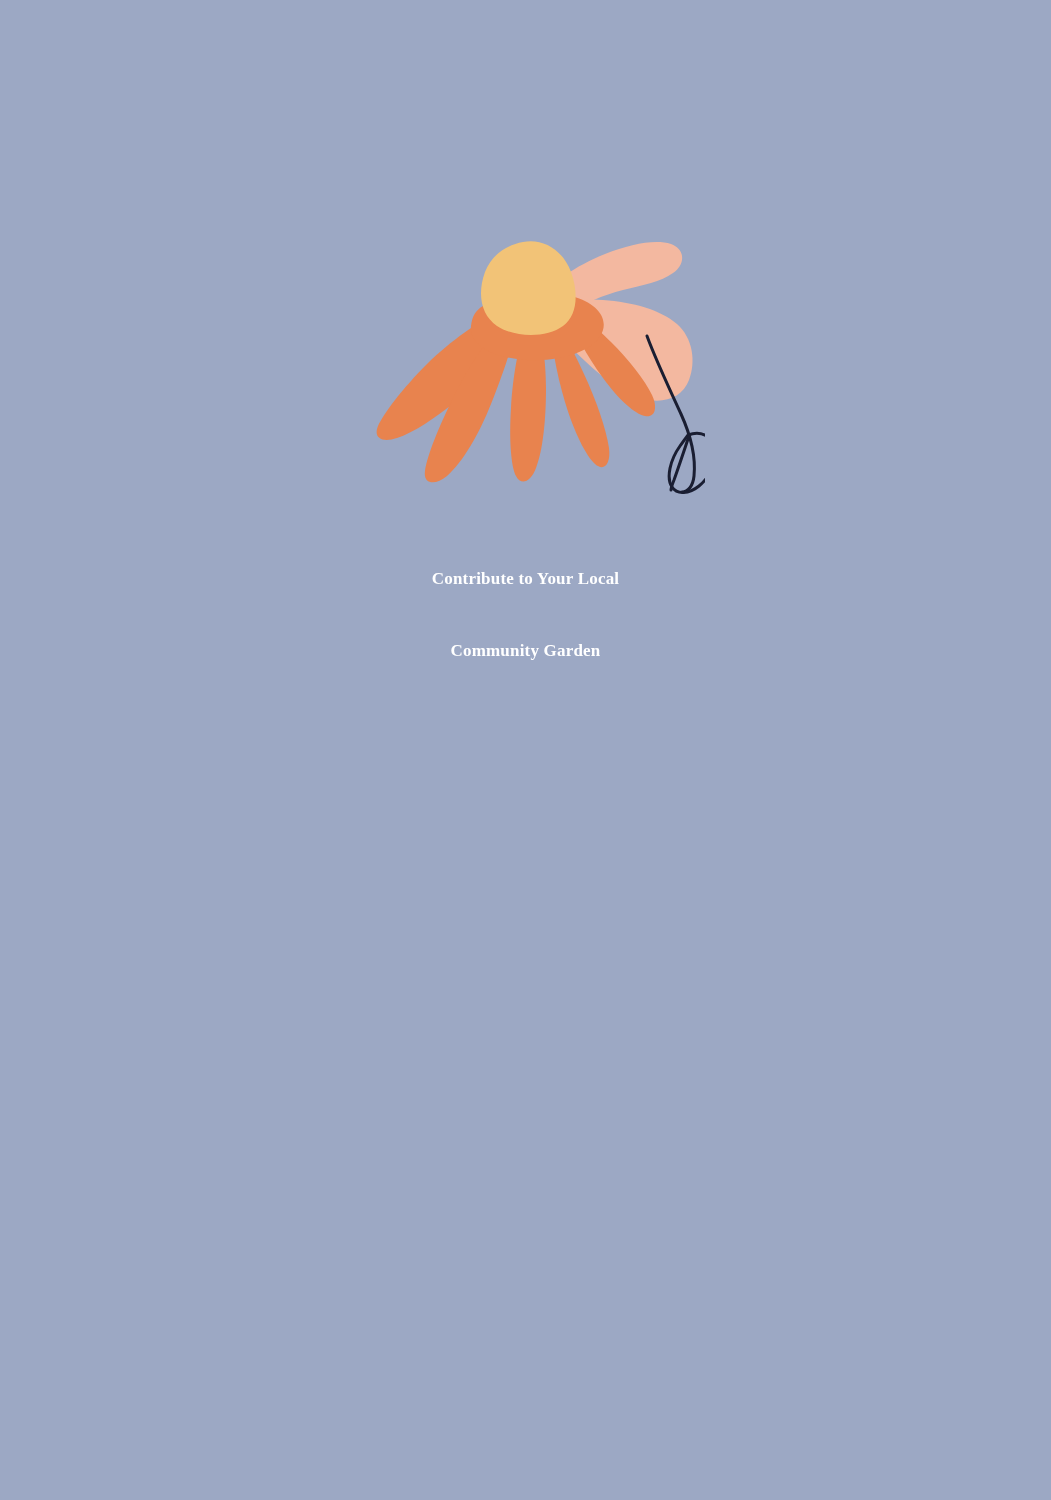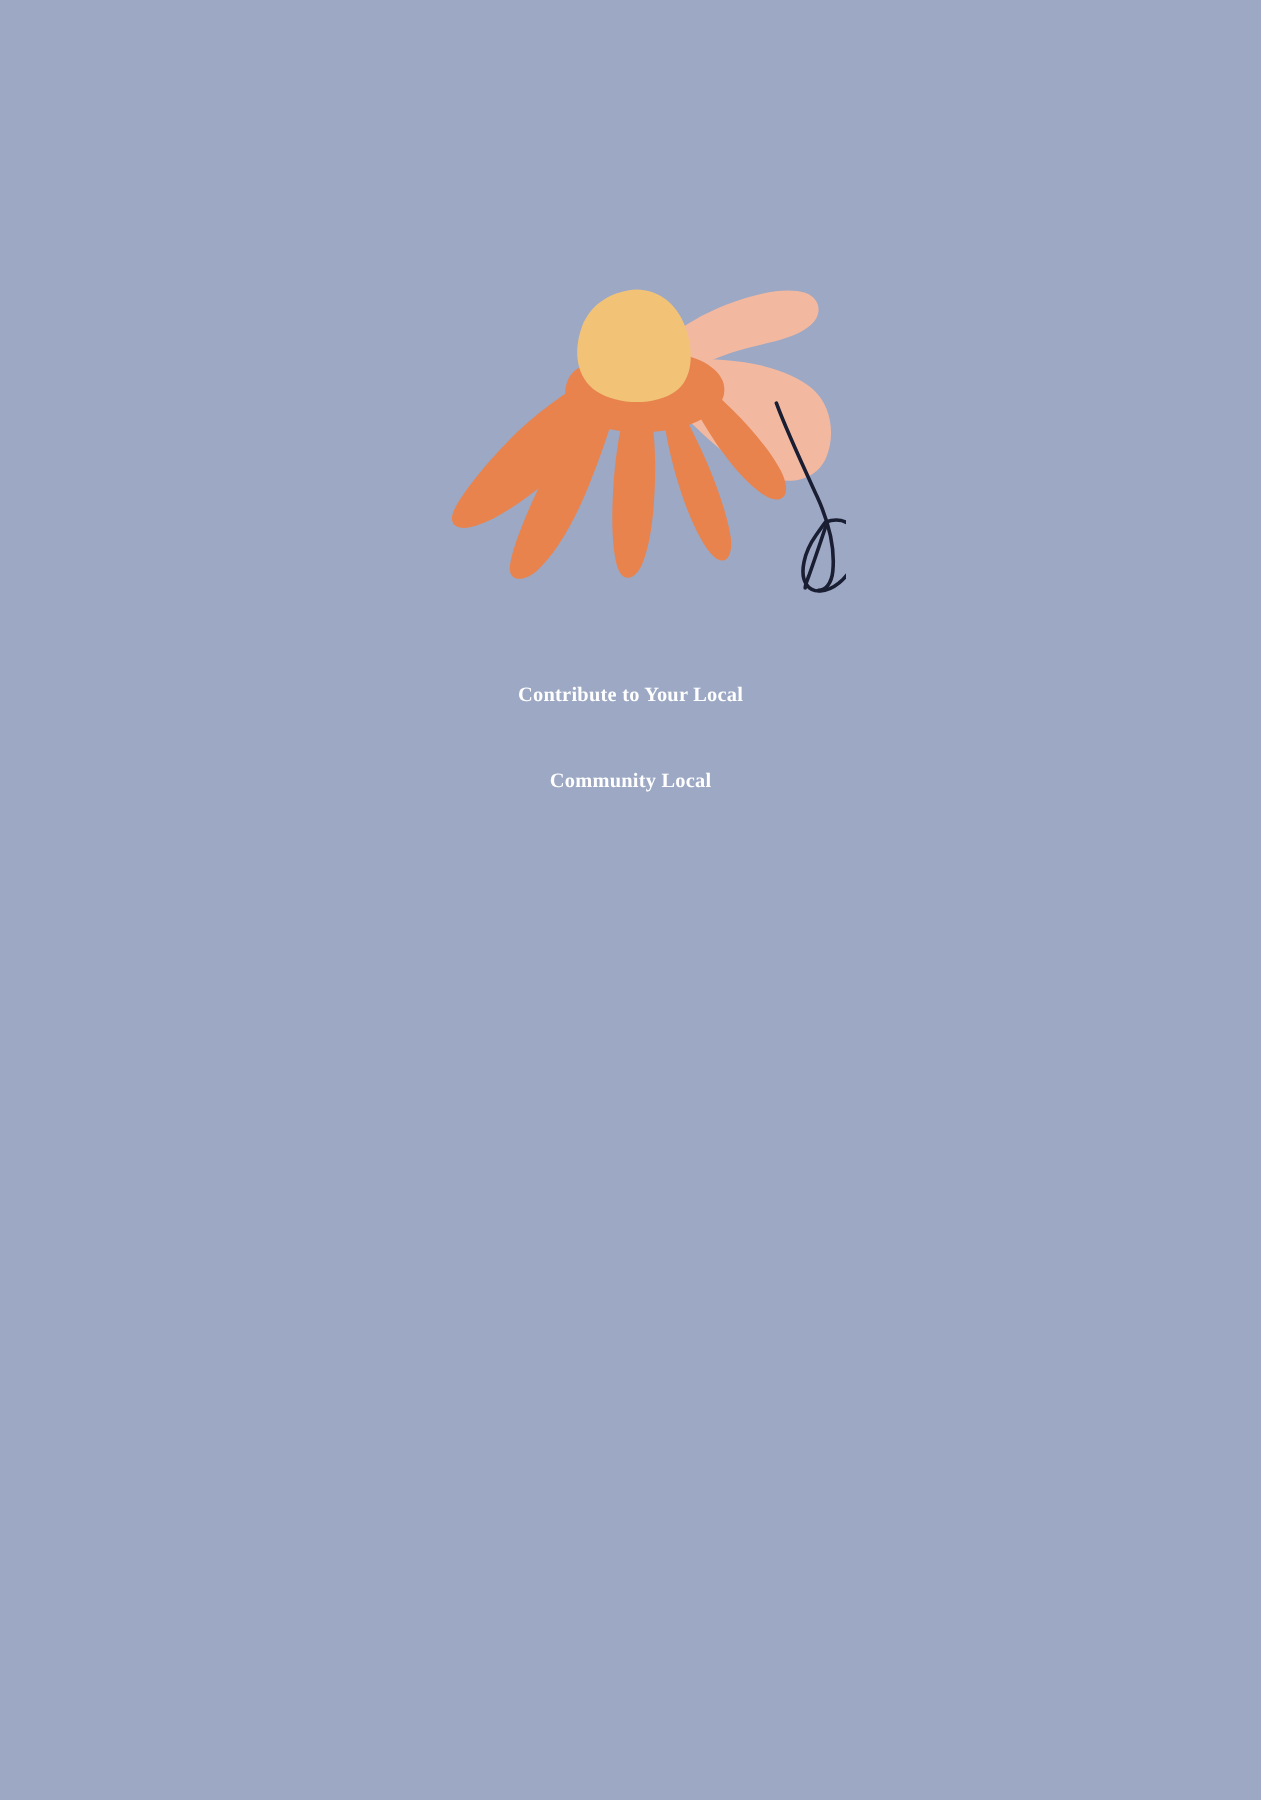--- a/index.html
+++ b/index.html
@@ -154,21 +154,21 @@
                C 330 211, 332 208, 333 207 Z"></path>
 
       <path fill="none" stroke="#1a1e32" stroke-width="3" stroke-linecap="round" d="M334 208
                C 330 220, 324 238, 319 252
                C 317 257, 316 260, 316 262"></path>
     </svg>
   </div>
 
   <h1 id="headline" style="color: rgb(255, 255, 255); font-size: 17px;">
     <span class="hl-line">Contribute to Your Local</span>
-    <span class="hl-line">Community Local</span>
+    <span class="hl-line">Community Garden</span>
   </h1>
 
   <div id="body-copy" style="color: rgb(255, 255, 255); font-size: 0px;">
     <span class="bc-line">Rolling your sleeves up to help at your local</span>
     <span class="bc-line">community garden is a wholesome way</span>
     <span class="bc-line">to spend time in nature with like-minded</span>
     <span class="bc-line">people. Community gardens can be found</span>
     <span class="bc-line">in urban and rural areas, and thrive under</span>
     <span class="bc-line">the stewardship of everyday people who care</span>
     <span class="bc-line">about growing food and flowers for others</span>

